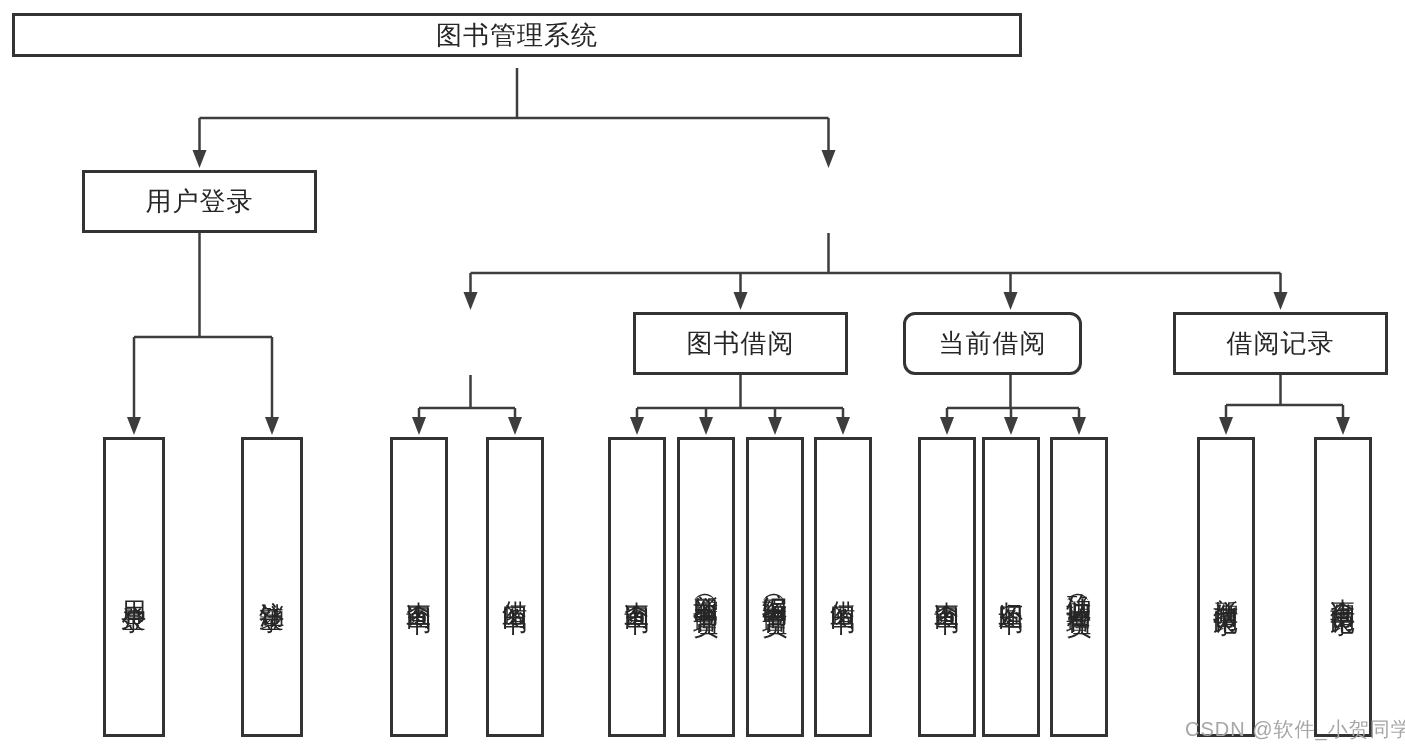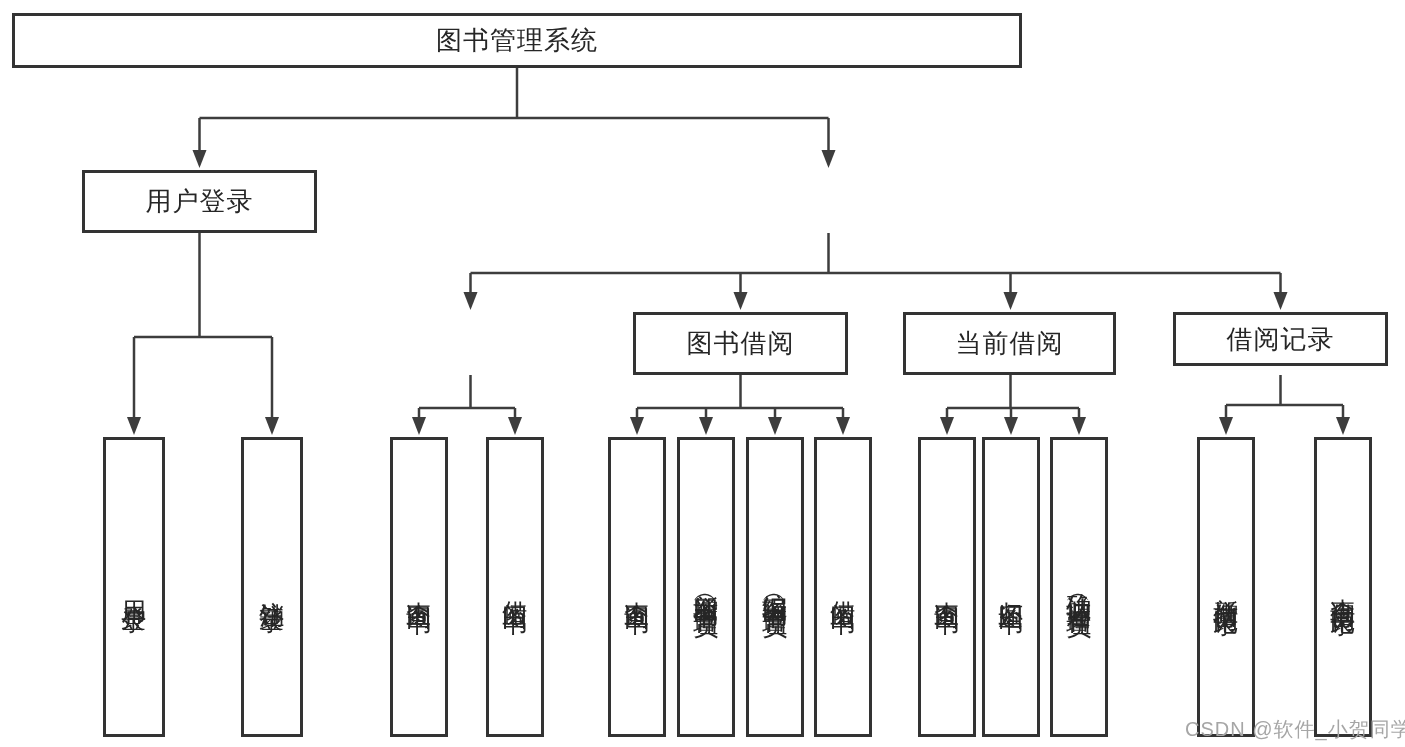--- a/index.html
+++ b/index.html
@@ -33,27 +33,27 @@
   }
   .vbox span {
     writing-mode: vertical-rl;
     text-orientation: mixed;
     font-size: 25px;
     line-height: 1.05;
     letter-spacing: 3px;
     white-space: nowrap;
   }
   
-  .n-root        { left: 12px;   top: 13px;  width: 1010px; height: 55px; }
+  .n-root        { left: 12px;   top: 13px;  width: 1010px; height: 44px; }
   .n-user-login  { left: 82px;   top: 170px; width: 235px;  height: 63px; }
   .n-book-mgmt   { left: 711px;  top: 170px; width: 235px;  height: 63px; }
   .n-new-books   { left: 363px;  top: 312px; width: 215px;  height: 63px; }
   .n-book-borrow { left: 633px;  top: 312px; width: 215px;  height: 63px; }
-  .n-cur-borrow  { left: 903px;  top: 312px; width: 213px;  height: 63px; }
-  .n-records     { left: 1173px; top: 312px; width: 215px;  height: 54px; }
+  .n-cur-borrow  { left: 903px;  top: 312px; width: 179px;  height: 63px; border-radius: 12px; }
+  .n-records     { left: 1173px; top: 312px; width: 215px;  height: 63px; }
   .leaf { top: 437px; height: 300px; }
   .n-ul-login  { left: 103px;  width: 62px; }
   .n-ul-logout { left: 241px;  width: 62px; }
   .n-nb-query  { left: 390px;  width: 58px; }
   .n-nb-borrow { left: 486px;  width: 58px; }
   .n-bb-query  { left: 608px;  width: 58px; }
   .n-bb-add    { left: 677px;  width: 58px; }
   .n-bb-edit   { left: 746px;  width: 58px; }
   .n-bb-borrow { left: 814px;  width: 58px; }
   .n-cb-query  { left: 918px;  width: 58px; }

